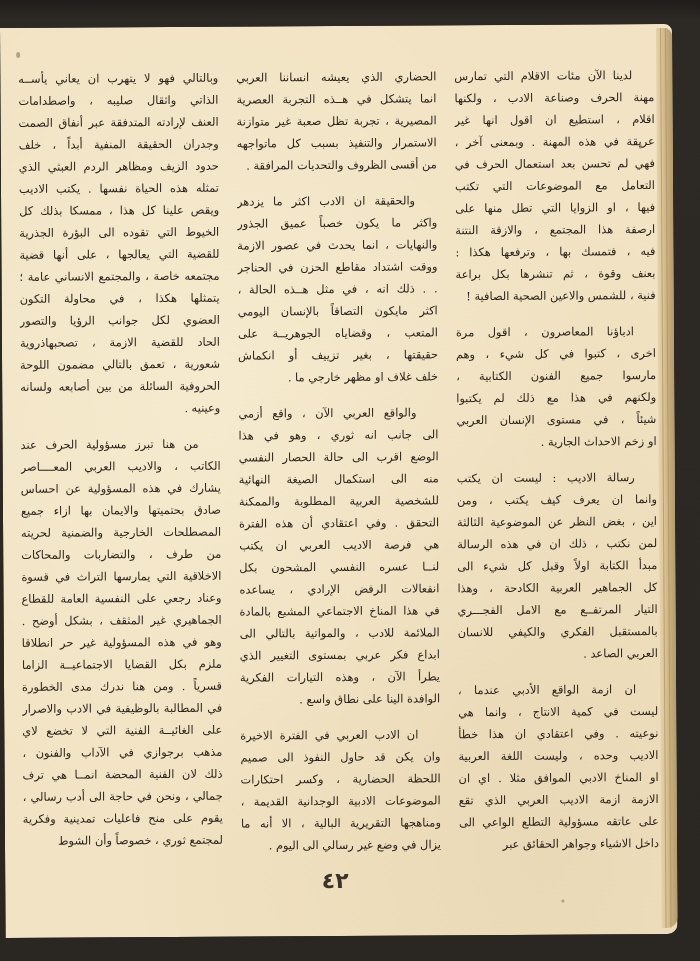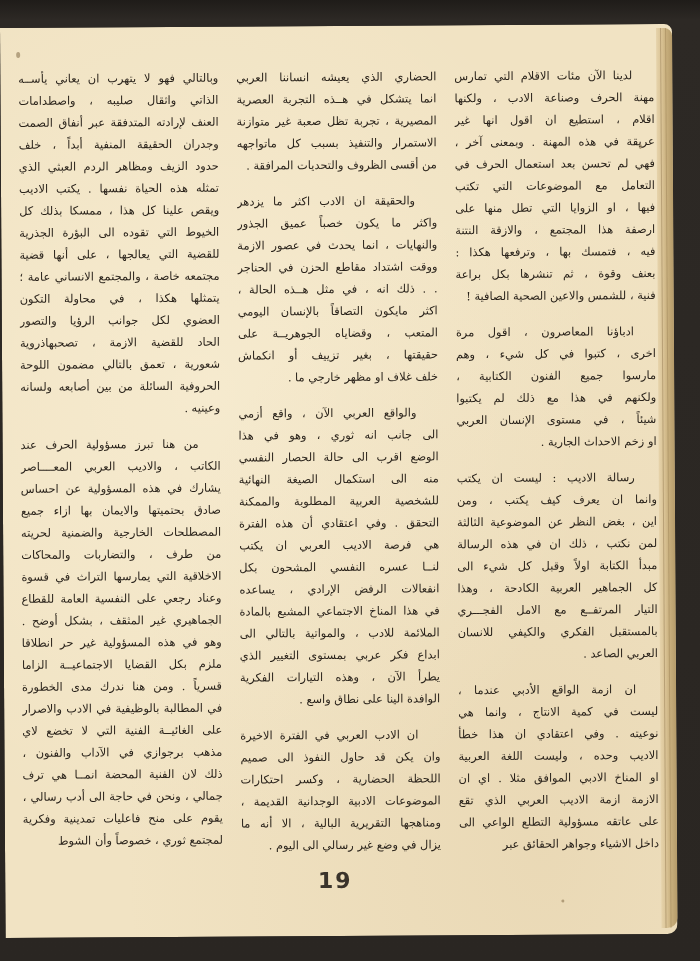--- a/index.html
+++ b/index.html
@@ -247,15 +247,15 @@
             <span class="line">نوعيته . وفي اعتقادي ان هذا خطأ</span>
             <span class="line">الاديب وحده ، وليست اللغة العربية</span>
             <span class="line">او المناخ الادبي الموافق مثلا . اي ان</span>
             <span class="line">الازمة ازمة الاديب العربي الذي تقع</span>
             <span class="line">على عاتقه مسؤولية التطلع الواعي الى</span>
             <span class="line last">داخل الاشياء وجواهر الحقائق عبر</span>
           </p>
         </div>
     </div>
 
-    <div class="page-number">19</div>
+    <div class="page-number">٤٢</div>
   </div>
 </div>
 
 </body></html>

